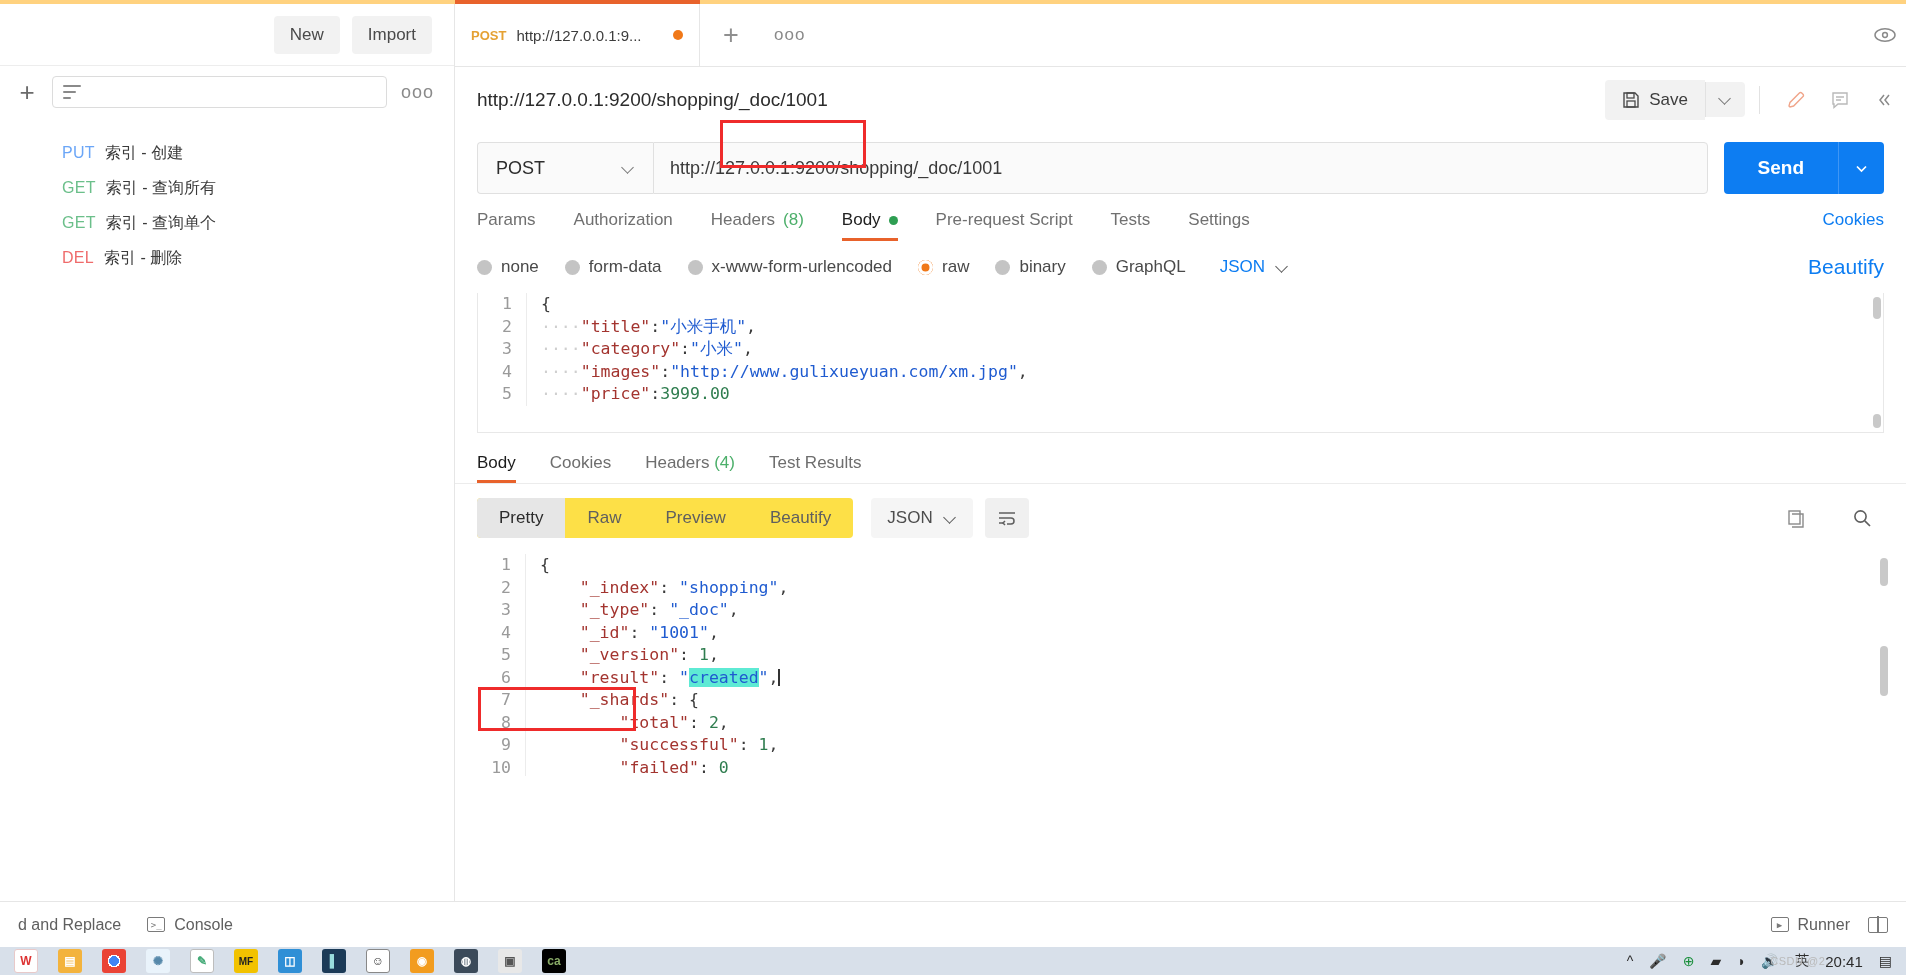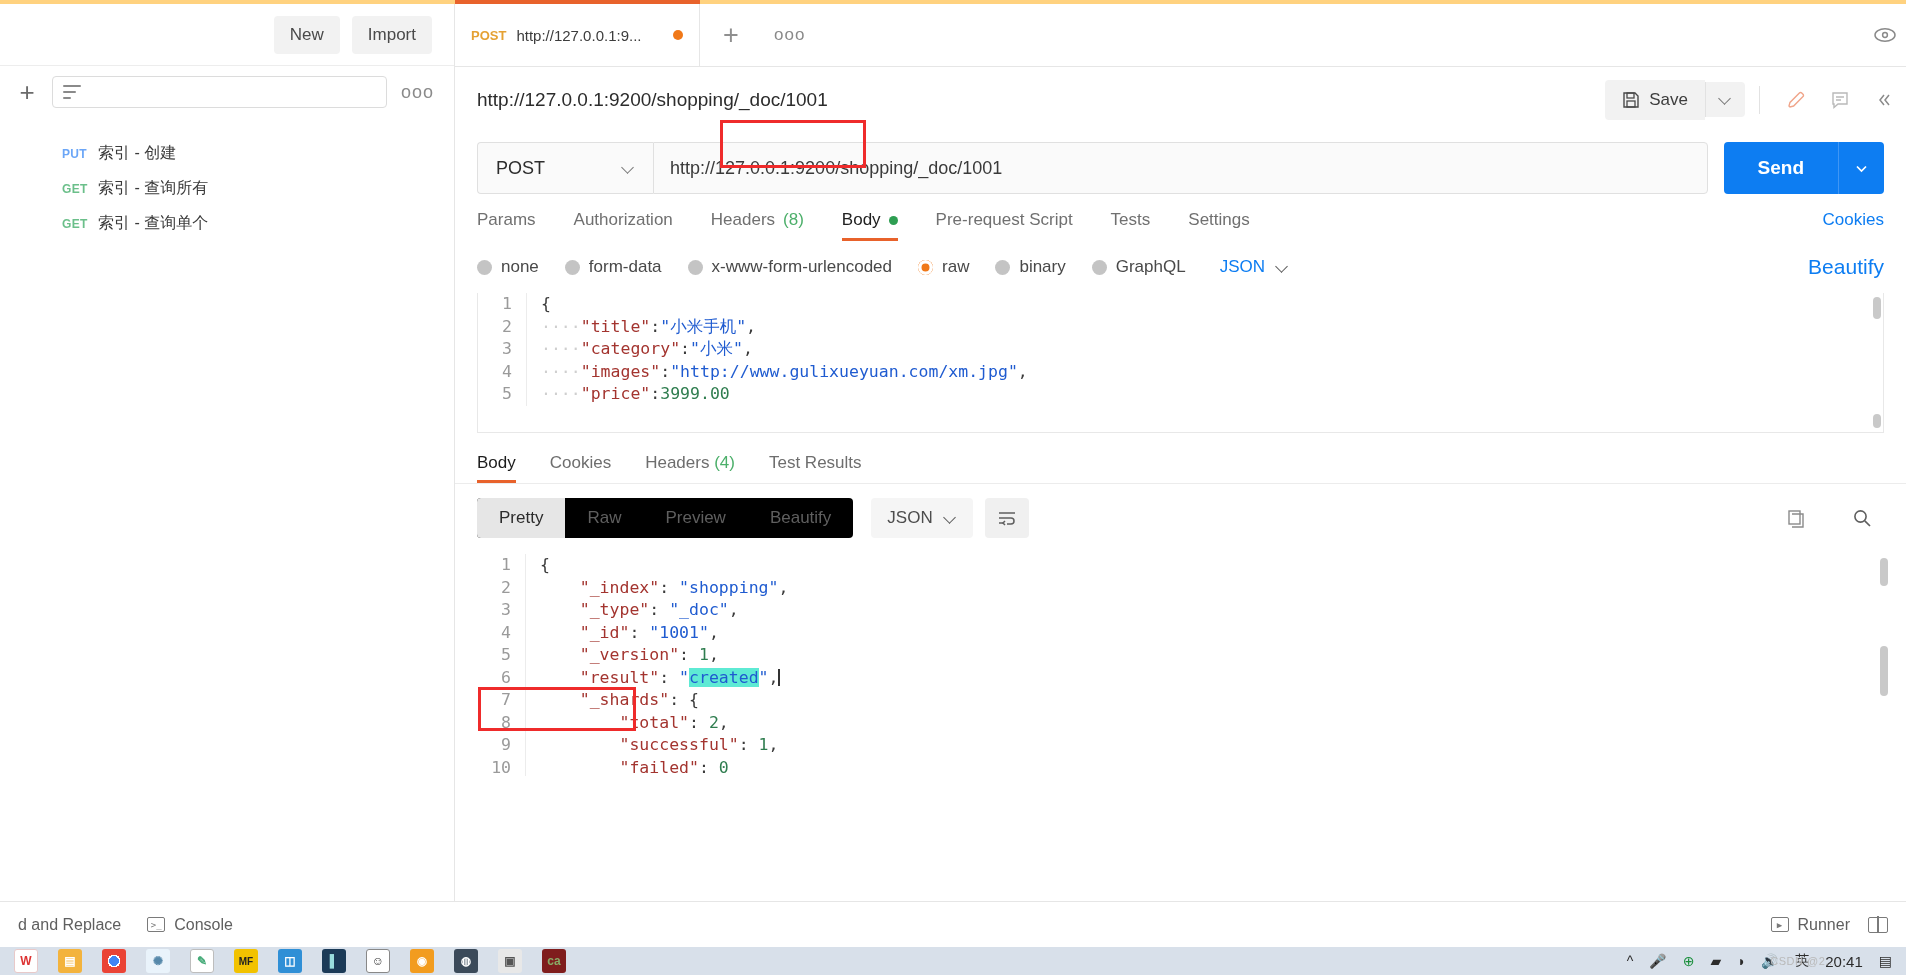--- a/index.html
+++ b/index.html
@@ -30,21 +30,21 @@
   .filter-icon i:nth-child(3){ width:8px; }
   .dots { color:#8a8a8a; font-size:18px; letter-spacing:1px; cursor:pointer; padding:0 4px; user-select:none;}
 
   .collection { margin-top:18px; }
   .coll-head { display:flex; align-items:center; gap:12px; padding:7px 0 7px 20px; cursor:pointer; }
   .chev { width:12px; height:12px; position:relative; }
   .chev::after { content:""; position:absolute; left:1px; top:2px; width:7px; height:7px; border-right:1.6px solid #6b6b6b; border-bottom:1.6px solid #6b6b6b; transform:rotate(45deg);}
   .coll-name { font-size:17px; color:#2e2e2e; }
 
   .req-item { display:flex; align-items:baseline; gap:10px; padding:7px 0 7px 62px; cursor:pointer; }
-  .method-tag { font-size:12px; font-weight:700; letter-spacing:.3px; min-width:26px; }
+  .method-tag { font-size:16px; font-weight:400; letter-spacing:.3px; min-width:26px; }
   .m-PUT { color:#6ba6f7; }
   .m-GET { color:#6bbf8a; }
   .m-DEL { color:#ef6b6b; }
   .req-name { font-size:16px; color:#3a3a3a; }
 
   
   .main { position:absolute; top:4px; left:455px; width:1451px; height:897px; background:#fff; }
 
   
   .tabstrip { height:63px; display:flex; align-items:stretch; border-bottom:1px solid #e6e6e6; }
@@ -121,21 +121,21 @@
   .globe { width:21px; height:21px; border:1.6px solid #6e6e6e; border-radius:50%; position:relative;}
   .globe::before{ content:""; position:absolute; left:8.7px; top:-1.6px; width:1.6px; height:21px; background:#6e6e6e;}
   .globe::after{ content:""; position:absolute; left:-1.6px; top:8.7px; width:21px; height:1.6px; background:#6e6e6e;}
   .stat { font-size:16px; color:#6a6a6a; }
   .stat b { color:#2e9e52; font-weight:400; }
   .save-resp { color:#0d7df2; font-size:17px; display:flex; align-items:center; gap:10px; cursor:pointer;}
   .hr-light { height:1px; background:#ececec; margin:0; }
 
   
   .prettybar { display:flex; align-items:center; padding:14px 22px 0 22px; gap:12px; }
-  .segment { display:flex; background:#000000; border-radius:4px; overflow:hidden;}
+  .segment { display:flex; background:#fde047; border-radius:4px; overflow:hidden;}
   .seg { padding:10px 22px; font-size:17px; color:#5f5f5f; cursor:pointer; }
   .seg.active { background:#e6e6e6; color:#2b2b2b; }
   .pjson { display:flex; align-items:center; gap:11px; background:#f5f5f5; border-radius:4px; padding:10px 16px; font-size:17px; color:#4d4d4d; cursor:pointer; margin-left:6px;}
   .wrapbtn { background:#f0f0f0; border-radius:4px; width:44px; height:40px; display:flex; align-items:center; justify-content:center; cursor:pointer;}
   .pb-right { margin-left:auto; display:flex; align-items:center; gap:22px; }
 
   .resp-editor { margin:16px 0 0 0; position:relative; height:222px; overflow:hidden; padding-left:22px;}
   .sel-hl { background:#5eead4; }
 
   
@@ -186,20 +186,24 @@
         <div class="method-tag m-PUT">PUT</div>
         <div class="req-name">索引 - 创建</div>
       </div>
       <div class="req-item">
         <div class="method-tag m-GET">GET</div>
         <div class="req-name">索引 - 查询所有</div>
       </div>
       <div class="req-item">
         <div class="method-tag m-GET">GET</div>
         <div class="req-name">索引 - 查询单个</div>
+      </div>
+      <div class="req-item">
+        <div class="method-tag m-DEL">DEL</div>
+        <div class="req-name">索引 - 删除</div>
       </div>
     </div>
   </div>
 
   <div class="main">
 
     <div class="tabstrip">
       <div class="rtab">
         <div class="mm">POST</div>
         <div class="tt">http://127.0.0.1:9...</div>
@@ -464,21 +468,21 @@
       <div class="tbi" style="background:radial-gradient(circle at 50% 50%, #4285f4 0 28%, #fff 28% 38%, #ea4335 38%);"></div>
       <div class="tbi" style="background:#e9f3fb;color:#58a;">✺</div>
       <div class="tbi" style="background:#fff;border:1px solid #bdbdbd;color:#4a7;">✎</div>
       <div class="tbi" style="background:#f2c200;color:#222;font-size:10px;">MF</div>
       <div class="tbi" style="background:#2f8fd6;color:#fff;">◫</div>
       <div class="tbi" style="background:#1b3a57;color:#9dd;">▌</div>
       <div class="tbi" style="background:#fff;border:1px solid #888;color:#333;">☺</div>
       <div class="tbi" style="background:#f29c1f;color:#fff;">◉</div>
       <div class="tbi" style="background:#3b4a5a;color:#fff;">◍</div>
       <div class="tbi" style="background:#e8e8e8;color:#555;">▣</div>
-      <div class="tbi" style="background:#7f1d1d;color:#8a6;text-align:center;">ca</div>
+      <div class="tbi" style="background:#000000;color:#8a6;text-align:center;">ca</div>
     </div>
     <div class="tray">
       <span>^</span>
       <span>🎤</span>
       <span style="color:#1a8f3c;">⊕</span>
       <span>▰</span>
       <span>◗</span>
       <span>🔊</span>
       <span>英</span>
       <span class="clock">20:41</span>

